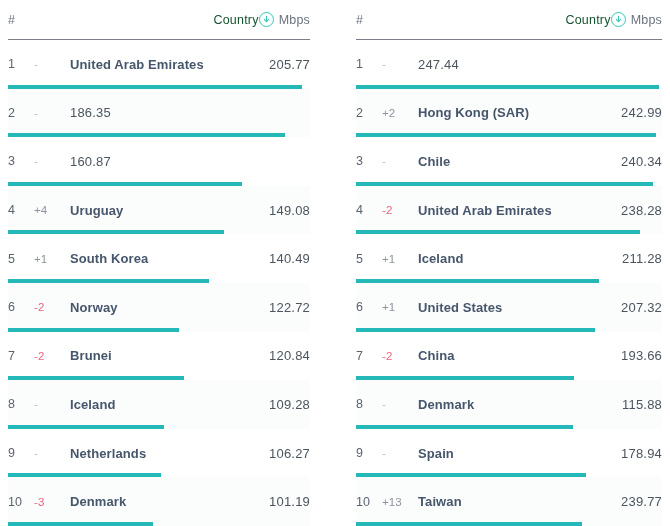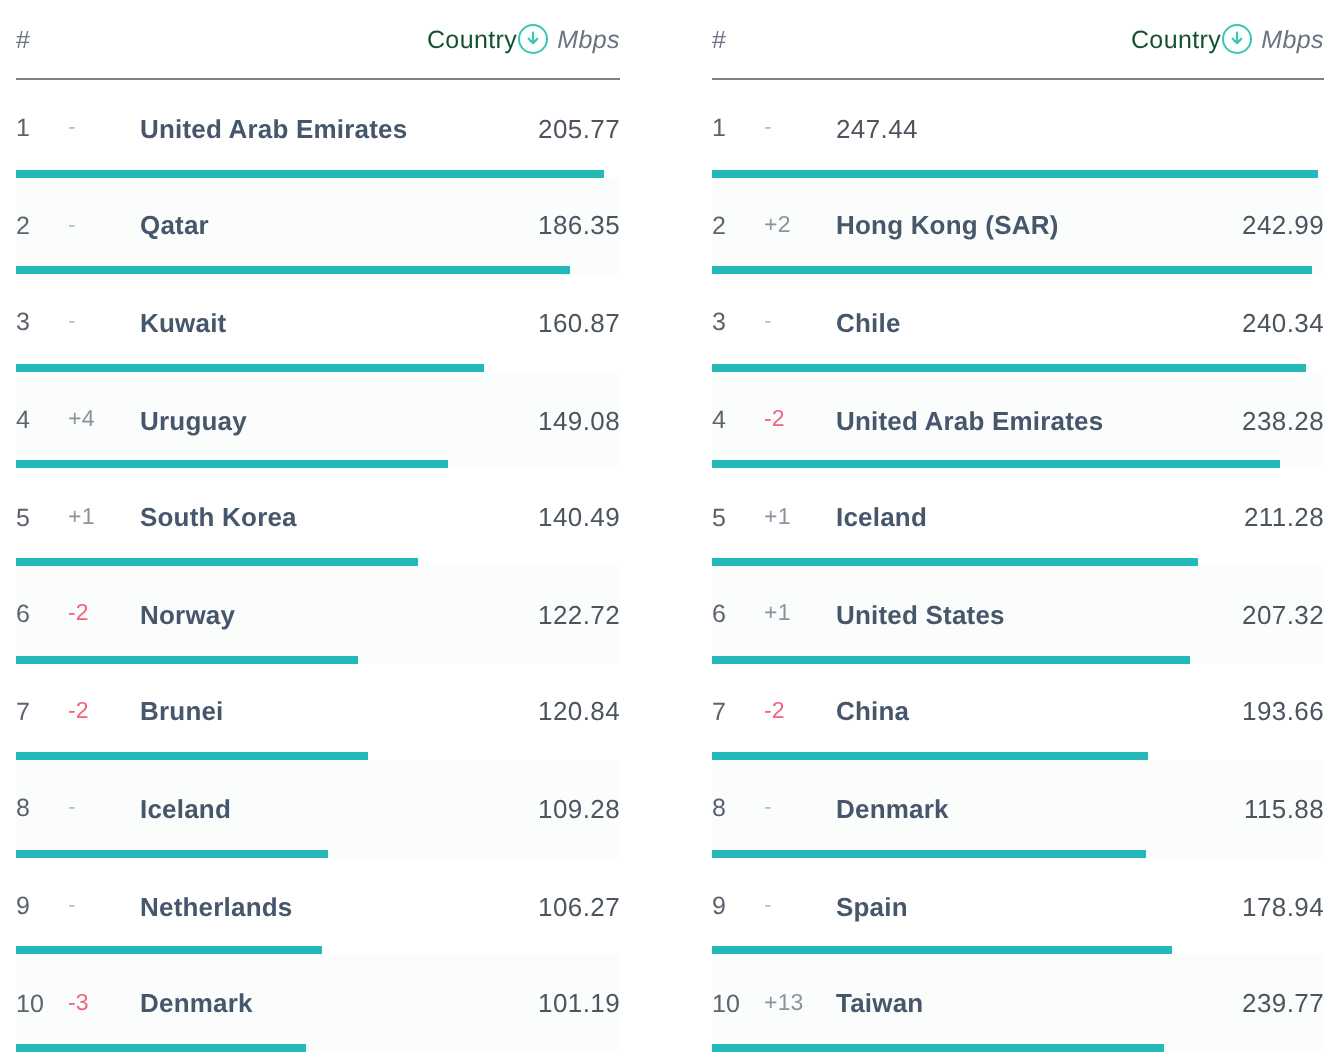--- a/index.html
+++ b/index.html
@@ -58,21 +58,20 @@
 
   .th-rank    { width: 26px; }
   .th-change  { width: 36px; }
   .th-country { flex: 1 1 auto; color: #14532d; text-align: right; }
 
   .th-speed {
     display: flex;
     align-items: center;
     gap: 5px;
     justify-content: flex-end;
-    font-style: italic;
   }
 
   .dl-icon {
     width: 15px;
     height: 15px;
     border: 1.4px solid #38c7b4;
     border-radius: 50%;
     display: inline-flex;
     align-items: center;
     justify-content: center;
@@ -166,30 +165,28 @@
             <div class="c-change flat">-</div>
             <div class="c-country">United Arab Emirates</div>
             <div class="c-speed">205.77</div>
             <div class="bar-track">
               <div class="bar-fill" style="width: 97.5%; background: rgb(36, 184, 184);"></div>
             </div>
           </div>
           <div class="row alt">
             <div class="c-rank">2</div>
             <div class="c-change flat">-</div>
-            <div class="c-country">Qatar</div>
             <div class="c-speed">186.35</div>
             <div class="bar-track">
               <div class="bar-fill" style="width: 91.8%; background: rgb(36, 184, 184);"></div>
             </div>
           </div>
           <div class="row">
             <div class="c-rank">3</div>
             <div class="c-change flat">-</div>
-            <div class="c-country">Kuwait</div>
             <div class="c-speed">160.87</div>
             <div class="bar-track">
               <div class="bar-fill" style="width: 77.5%; background: rgb(36, 184, 184);"></div>
             </div>
           </div>
           <div class="row alt">
             <div class="c-rank">4</div>
             <div class="c-change pos">+4</div>
             <div class="c-country">Uruguay</div>
             <div class="c-speed">149.08</div>

